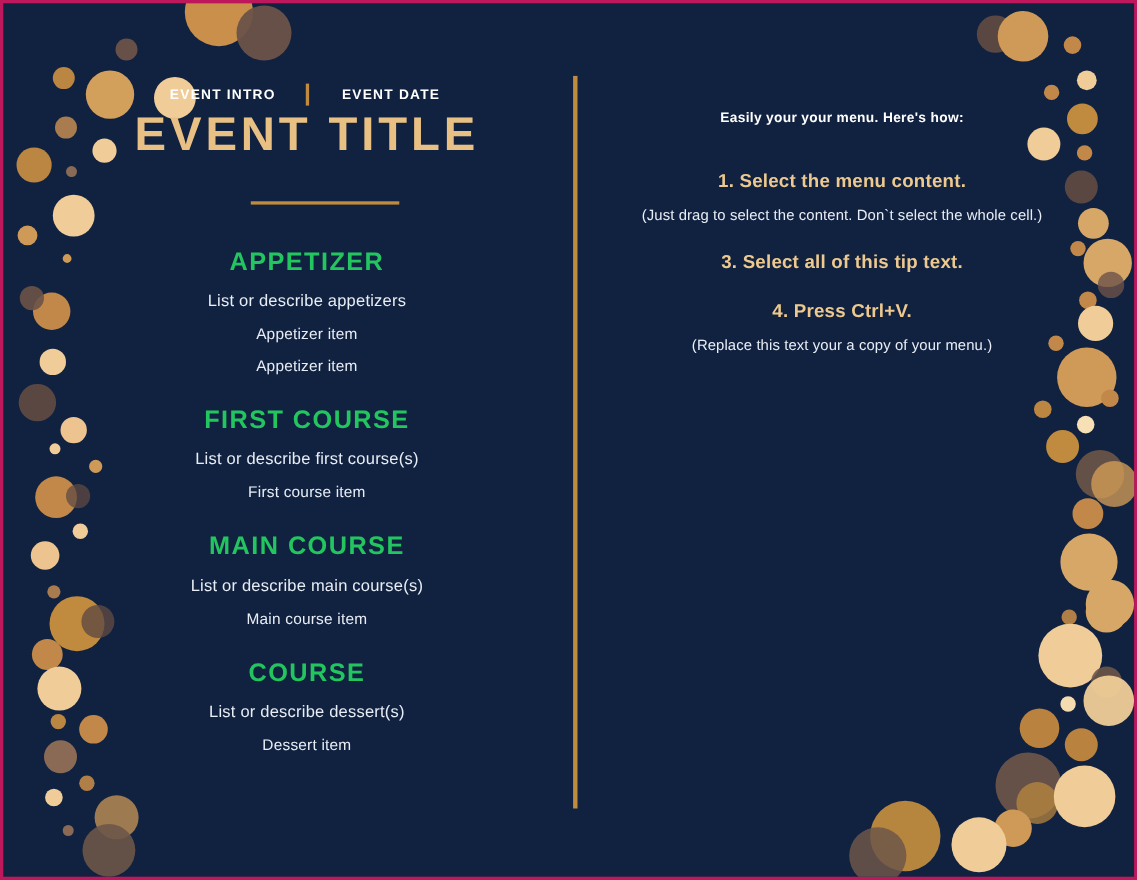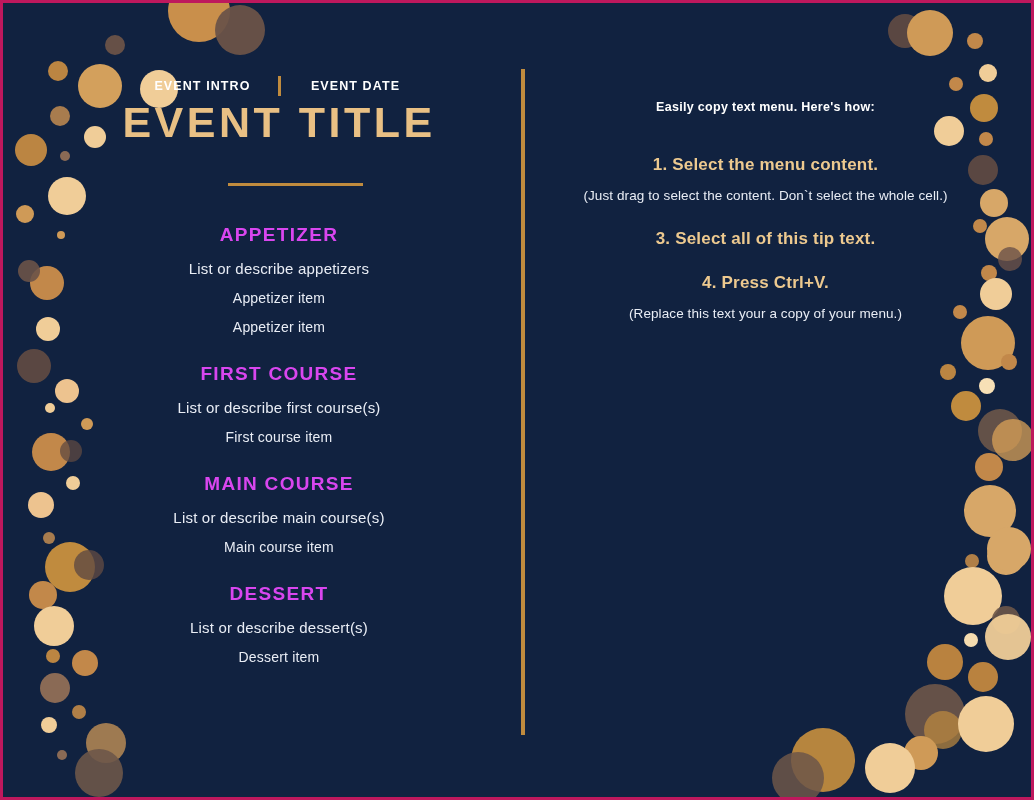--- a/index.html
+++ b/index.html
@@ -105,22 +105,22 @@
   }
 
   #menu {
     position: absolute;
     left: 0;
     top: 221px;
     width: 292px;
   }
   .course { margin-bottom: 28px; }
   .course-title {
-    color: #d946ef;
-    font-size: 19px;
+    color: #22c55e;
+    font-size: 23px;
     font-weight: bold;
     letter-spacing: 1.3px;
     margin-bottom: 14px;
   }
   .course-desc {
     color: #e9edf5;
     font-size: 15px;
     font-weight: 300;
     margin-bottom: 13px;
     letter-spacing: 0.2px;
@@ -285,29 +285,29 @@
           <div class="course-title">FIRST COURSE</div>
           <div class="course-desc">List or describe first course(s)</div>
           <div class="course-item">First course item</div>
         </div>
         <div class="course">
           <div class="course-title">MAIN COURSE</div>
           <div class="course-desc">List or describe main course(s)</div>
           <div class="course-item">Main course item</div>
         </div>
         <div class="course">
-          <div class="course-title">DESSERT</div>
+          <div class="course-title">COURSE</div>
           <div class="course-desc">List or describe dessert(s)</div>
           <div class="course-item">Dessert item</div>
         </div>
       </div>
   </div>
 
   <div id="right-col">
-    <div id="tip-intro">Easily copy text menu. Here's how:</div>
+    <div id="tip-intro">Easily your your menu. Here's how:</div>
     <div id="tip-steps">
         <div class="step">
           <div class="step-head">1.  Select the menu content.</div>
           <div class="step-note">(Just drag to select the content. Don`t select the whole cell.)</div>
         </div>
         <div class="step">
           <div class="step-head">3.  Select all of this tip text.</div>
         </div>
         <div class="step">
           <div class="step-head">4.   Press Ctrl+V.</div>

